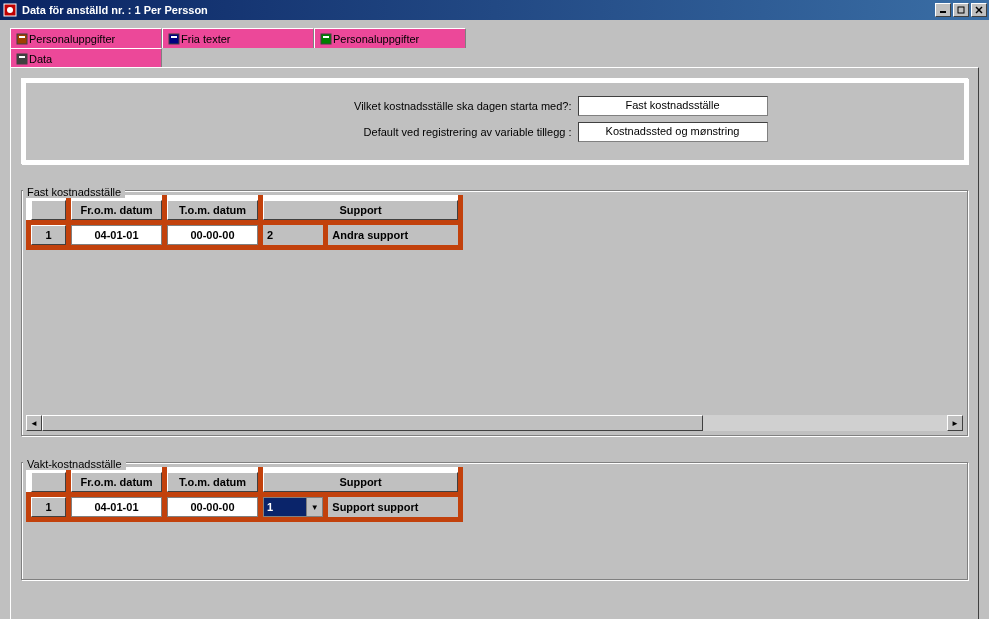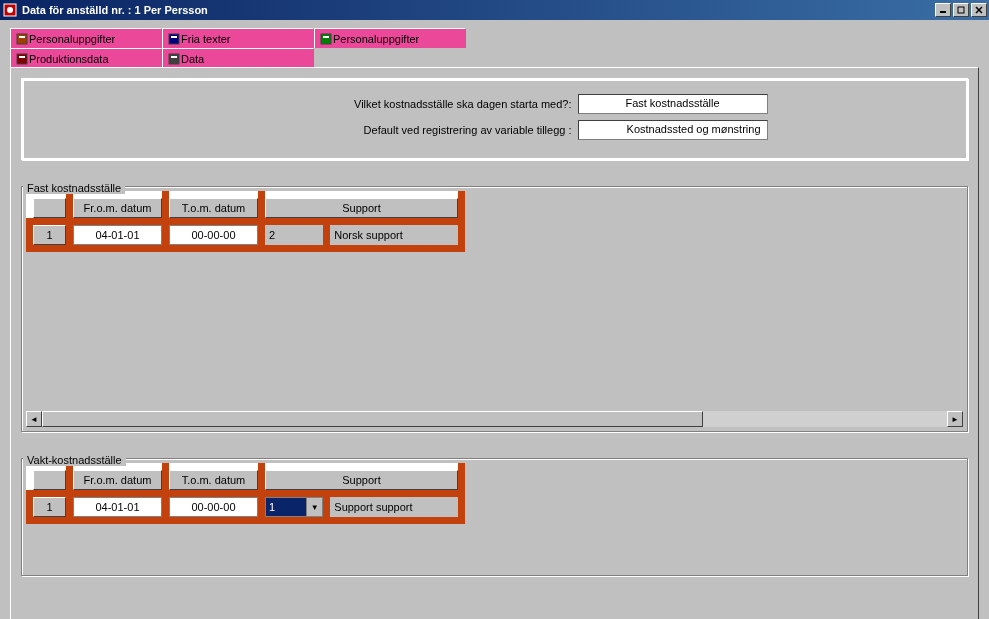--- a/index.html
+++ b/index.html
@@ -73,21 +73,21 @@
     border: 1px solid #fff;
     border-right-color: #404040;
     border-bottom-color: #404040;
     background: #c0c0c0;
     height: 553px;
     padding: 10px;
     position: relative;
     margin-top: -1px;
   }
   .groupbox {
-    border: 2px solid #ffffff;
+    border: 4px solid #ffffff;
     box-shadow: inset 1px 1px 0 #fff, 1px 1px 0 #fff;
     padding: 10px 10px 14px 10px;
   }
   .field-row {
     display: flex;
     align-items: center;
     justify-content: center;
     gap: 6px;
     margin: 4px 0;
   }
@@ -95,21 +95,21 @@
   .dropfield {
     background: #fff;
     border: 1px solid #808080;
     border-top-color: #404040;
     border-left-color: #404040;
     height: 20px;
     padding: 2px 6px;
     width: 190px;
     text-align: center;
   }
-  .dropfield.left { text-align: right; }
+  .dropfield.left { text-align: center; }
 
   .grid-section {
     margin-top: 14px;
     position: relative;
   }
   .grid-legend {
     position: relative;
     top: 8px;
     background: #c0c0c0;
     padding: 0 4px;
@@ -121,24 +121,24 @@
     border: 1px solid #808080;
     box-shadow: inset 1px 1px 0 #fff, 1px 1px 0 #fff;
     padding: 4px;
     background: #c0c0c0;
   }
   table.grid {
     border-collapse: collapse;
     background: #c0c0c0;
   }
   table.grid th, table.grid td {
-    border: 7px solid #c2410c;
+    border: 5px solid #c2410c;
     padding: 0;
     height: 20px;
-    font-weight: normal;
+    font-weight: bold;
     text-align: center;
     background: #c0c0c0;
   }
   table.grid th {
     background: #c0c0c0;
     border-top-color: #fff;
     border-left-color: #fff;
   }
   .cell-btn {
     background: #c0c0c0;
@@ -274,29 +274,20 @@
             <rect x="3" y="3" width="6" height="2" fill="#fff"></rect>
           </svg>
         </span>
         <span>Personaluppgifter</span>
       </div>
     </div>
   <div class="tabstrip" id="tabrow2">
       <div class="tab">
         <span class="tab-icon">
           <svg width="12" height="12">
-            <rect x="1" y="1" width="10" height="10" fill="#800000" stroke="#404040"></rect>
-            <rect x="3" y="3" width="6" height="2" fill="#fff"></rect>
-          </svg>
-        </span>
-        <span>Produktionsdata</span>
-      </div>
-      <div class="tab">
-        <span class="tab-icon">
-          <svg width="12" height="12">
             <rect x="1" y="1" width="10" height="10" fill="#404040" stroke="#404040"></rect>
             <rect x="3" y="3" width="6" height="2" fill="#fff"></rect>
           </svg>
         </span>
         <span>Data</span>
       </div>
     </div>
 
   <div class="tab-panel">
 
@@ -337,21 +328,21 @@
             <td>
                   <div class="cell-input">04-01-01</div>
                 </td>
             <td>
                   <div class="cell-input">00-00-00</div>
                 </td>
             <td style="width:64px">
                   <div class="cell-read">2</div>
                 </td>
             <td style="width:132px">
-                  <div class="cell-read">Norsk support</div>
+                  <div class="cell-read">Andra support</div>
                 </td>
           </tr>
         </tbody>
           </table>
         <div class="hscroll" style="position:absolute; bottom:4px; left:4px; right:4px;">
           <div class="sc-btn">◄</div>
           <div class="sc-track">
               <div class="sc-thumb"></div>
             </div>
           <div class="sc-btn">►</div>

